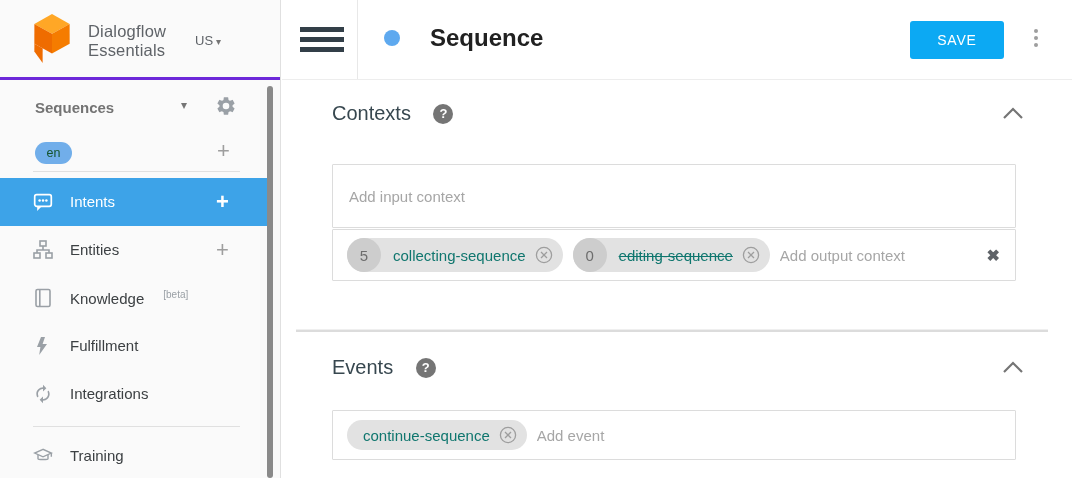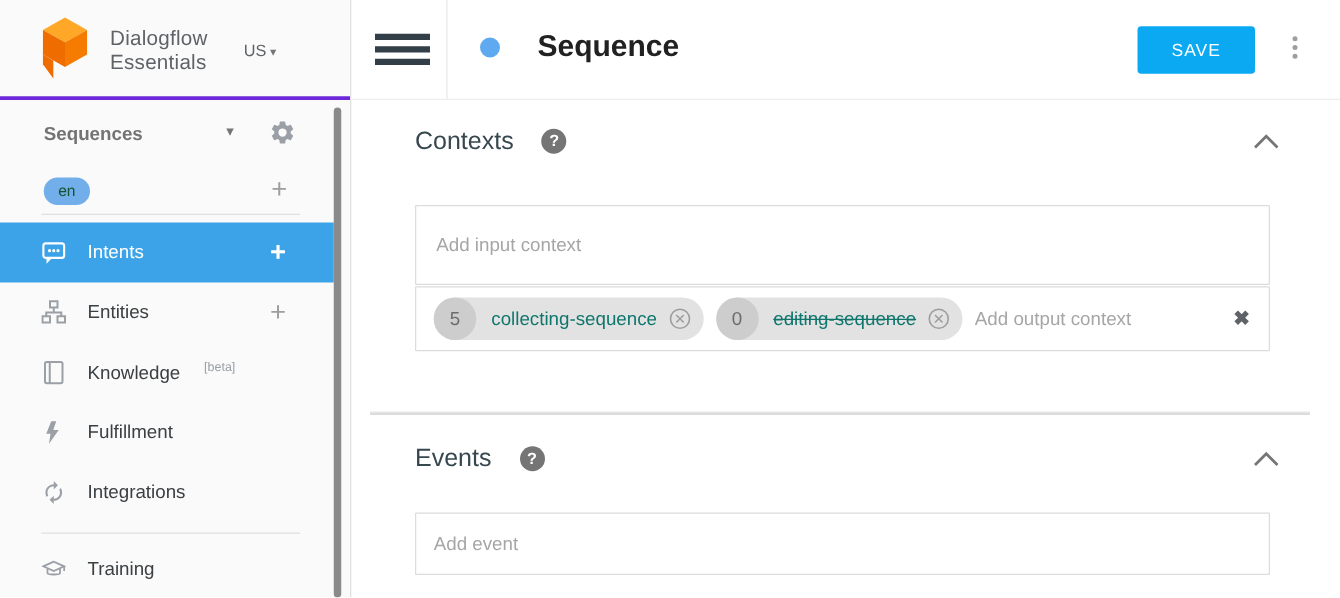--- a/index.html
+++ b/index.html
@@ -250,17 +250,24 @@
 
     <div class="section-head" style="top:356px">
       <span class="section-title">Events</span>
       <span class="help-icon">?</span>
     </div>
     <svg class="chev" style="left:720px; top:360px" width="22" height="14" viewBox="0 0 22 14">
       <polyline points="2,12 11,3 20,12" fill="none" stroke="#757575" stroke-width="2.2"></polyline>
     </svg>
 
     <div class="field" id="event-field">
+      <div class="chip event-chip">
+        <span class="cname">continue-sequence</span>
+        <svg class="remove" viewBox="0 0 20 20">
+          <circle cx="10" cy="10" r="7.6" fill="none" stroke="#9e9e9e" stroke-width="1.3"></circle>
+          <path d="M7 7l6 6M13 7l-6 6" stroke="#9e9e9e" stroke-width="1.3"></path>
+        </svg>
+      </div>
       <input placeholder="Add event" style="">
     </div>
 
   </main>
 </div>
 
 </body></html>

